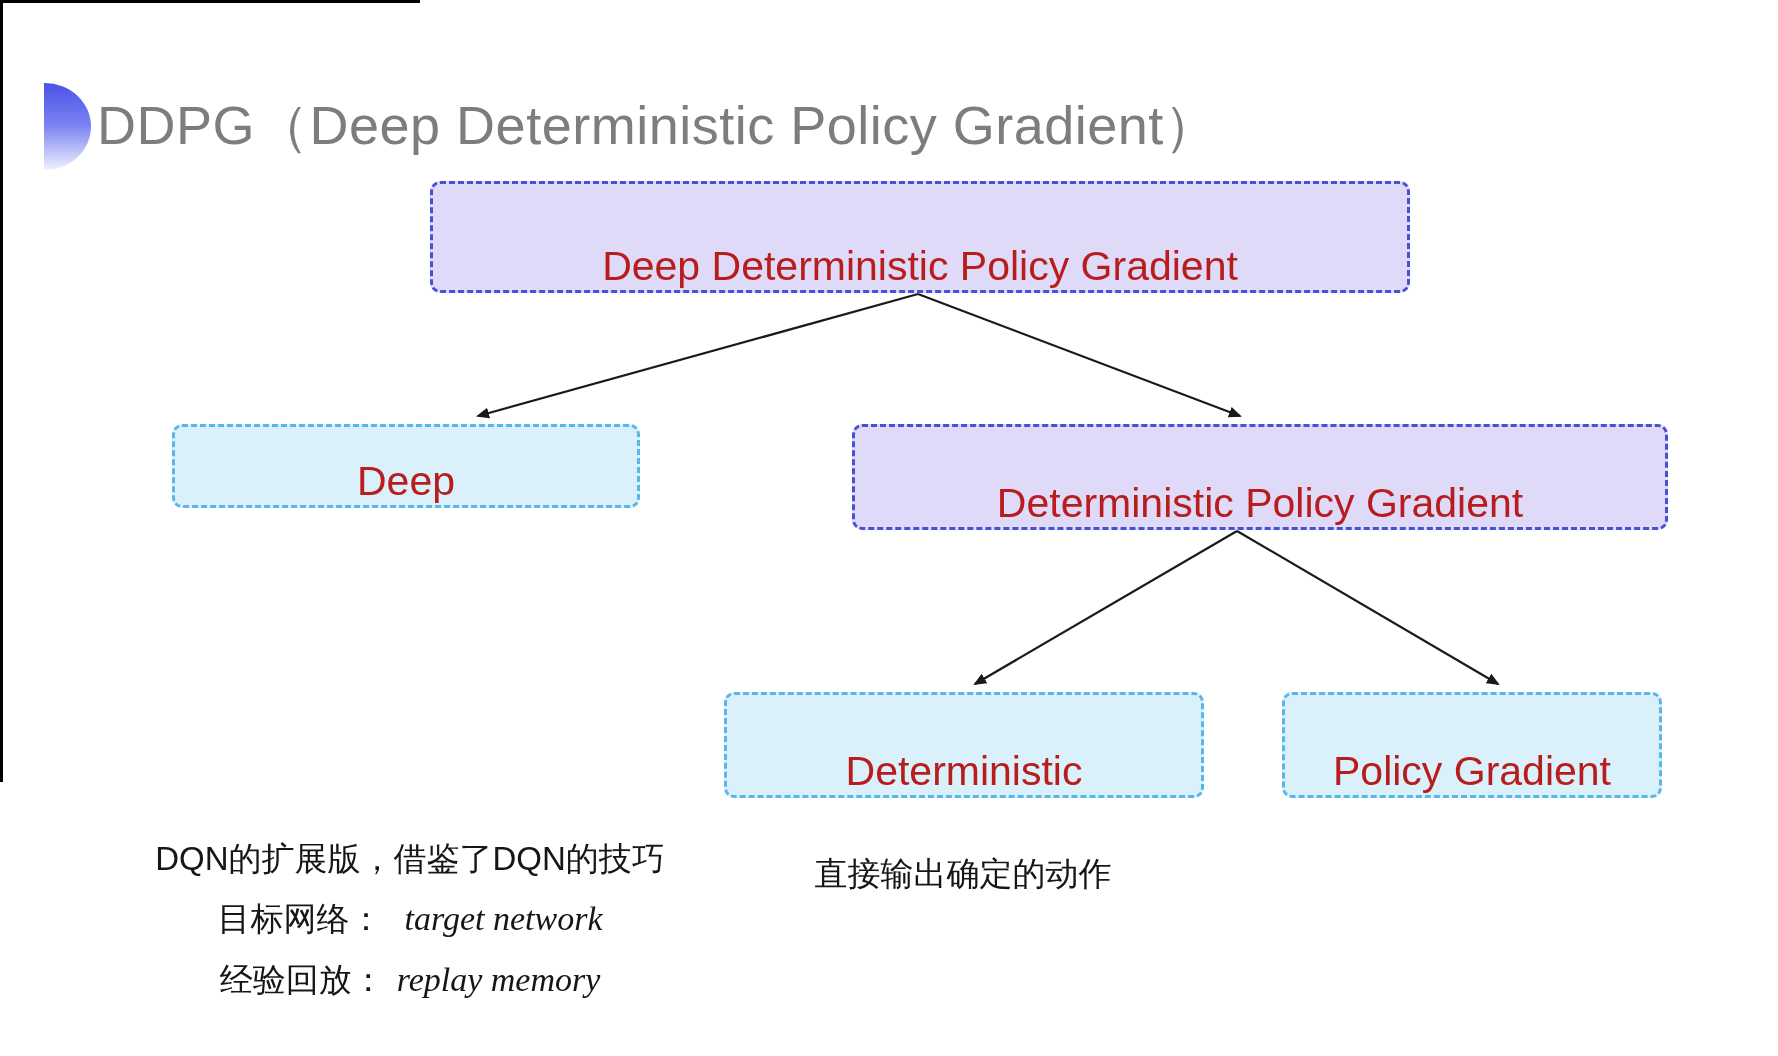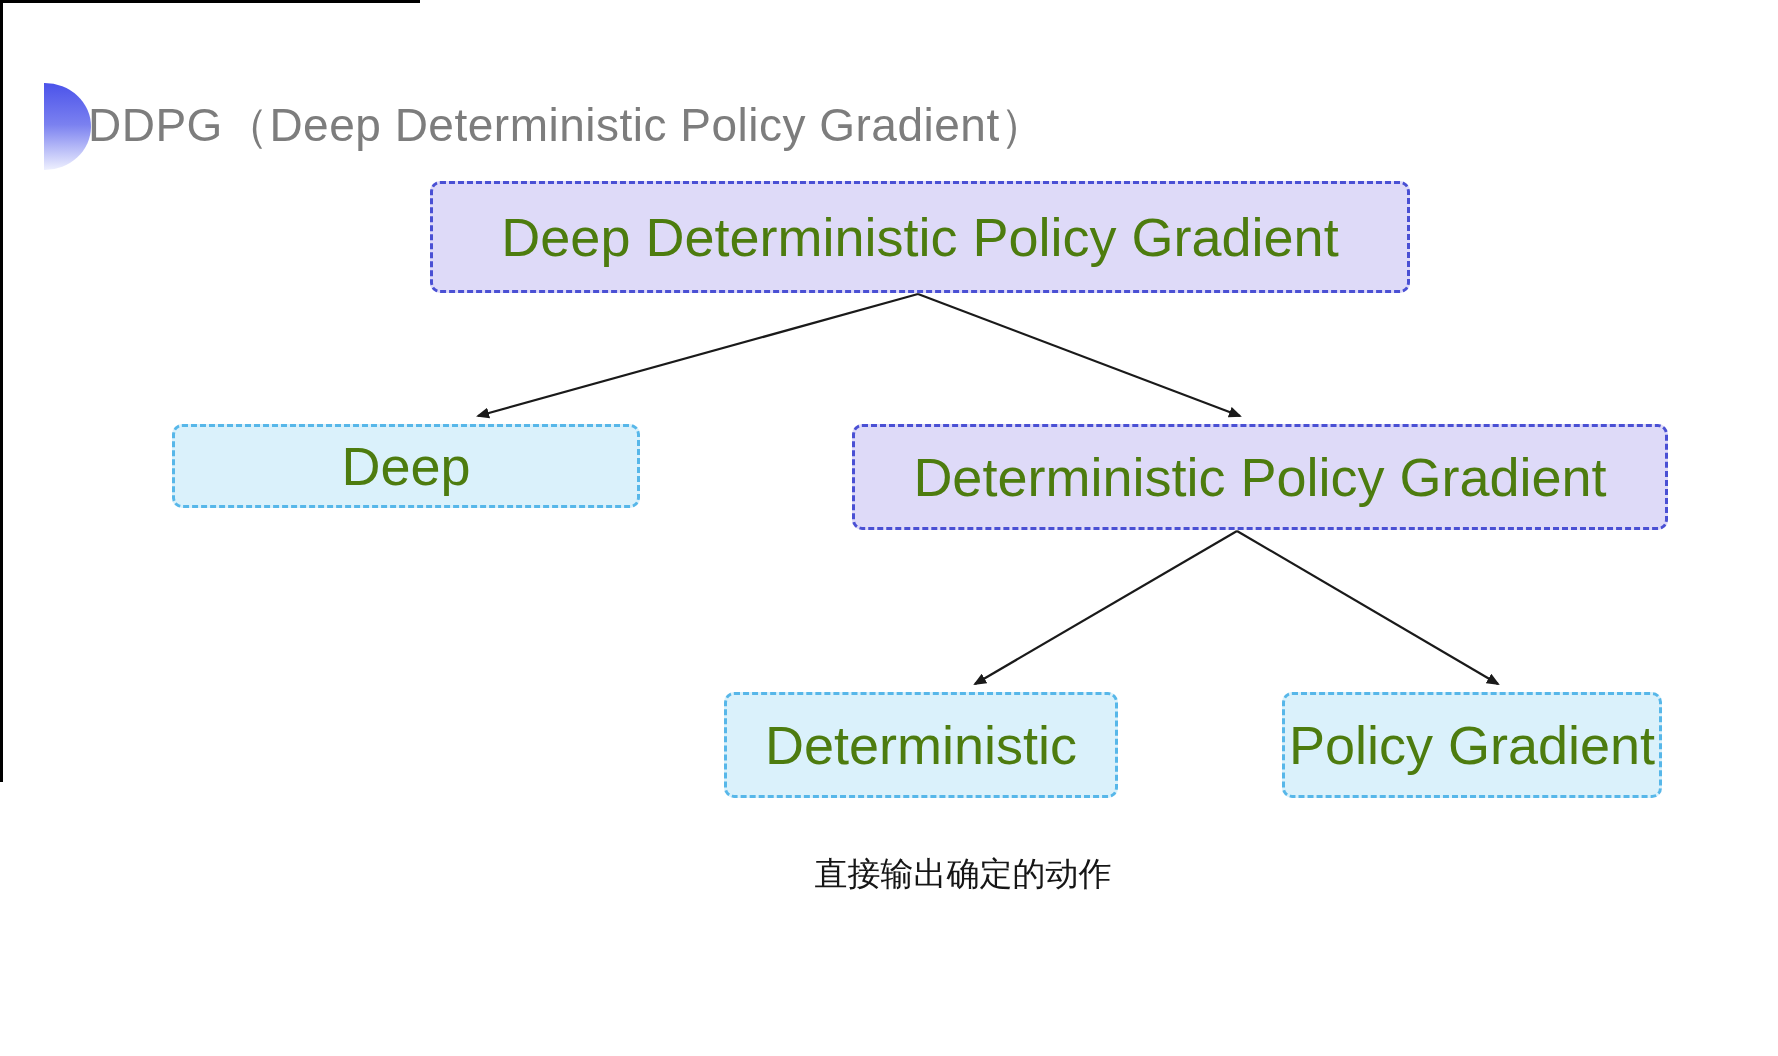--- a/index.html
+++ b/index.html
@@ -10,35 +10,35 @@
   
   .edge-top{position:absolute;left:0;top:0;width:420px;height:3px;background:#000;}
   .edge-left{position:absolute;left:0;top:0;width:3px;height:782px;background:#000;}
   
   .bullet{
     position:absolute;left:44px;top:83px;width:47px;height:87px;
     border-radius:0 47px 47px 0 / 0 44px 44px 0;
     background:linear-gradient(180deg,#4b53ea 0%,#7b81f0 48%,#eef0fe 100%);
   }
   .title{
-    position:absolute;left:88px;top:94px;height:62px;line-height:62px;
-    font-size:46px;color:#7d7d7d;letter-spacing:0.5px;white-space:nowrap;
+    position:absolute;left:97px;top:94px;height:62px;line-height:62px;
+    font-size:54px;color:#7d7d7d;letter-spacing:0.5px;white-space:nowrap;
   }
   
   .node{
-    position:absolute;display:flex;align-items:center;justify-content:center;
+    position:absolute;display:flex;align-items:flex-end;justify-content:center;
     border-radius:10px;box-sizing:border-box;
-    font-size:54px;color:#4d7c0f;white-space:nowrap;
+    font-size:41px;color:#b91c1c;white-space:nowrap;
   }
   .node.purple{background:#dedaf8;border:3px dashed #4a50d4;}
   .node.cyan{background:#daf1fb;border:3px dashed #57b7e9;}
   #node-root{left:430px;top:181px;width:980px;height:112px;}
   #node-deep{left:172px;top:424px;width:468px;height:84px;}
   #node-dpg{left:852px;top:424px;width:816px;height:106px;}
-  #node-det{left:724px;top:692px;width:394px;height:106px;}
+  #node-det{left:724px;top:692px;width:480px;height:106px;}
   #node-pg{left:1282px;top:692px;width:380px;height:106px;}
   
   #arrows{position:absolute;left:0;top:0;width:1778px;height:1056px;pointer-events:none;}
   #arrows line{stroke:#1a1a1a;stroke-width:2.2px;}
   
   .note{
     position:absolute;text-align:center;color:#161616;font-size:33px;
     font-weight:500;line-height:1.0;
   }
   .note .row{white-space:nowrap;}
@@ -84,19 +84,28 @@
   <div id="node-dpg" class="node purple">
     <span>Deterministic Policy Gradient</span>
   </div>
   <div id="node-det" class="node cyan">
     <span>Deterministic</span>
   </div>
   <div id="node-pg" class="node cyan">
     <span>Policy Gradient</span>
   </div>
 
+  <div id="note-deep" class="note">
+    <div class="row">DQN的扩展版，借鉴了DQN的技巧</div>
+    <div class="row">
+      <span class="gap-after">目标网络：</span><span class="serif-it">target network</span>
+    </div>
+    <div class="row">
+      <span class="gap-small">经验回放：</span><span class="serif-it">replay memory</span>
+    </div>
+  </div>
 
   <div id="note-det" class="note">
     <div class="row">直接输出确定的动作</div>
   </div>
 
 
 </div>
 
 </body></html>

